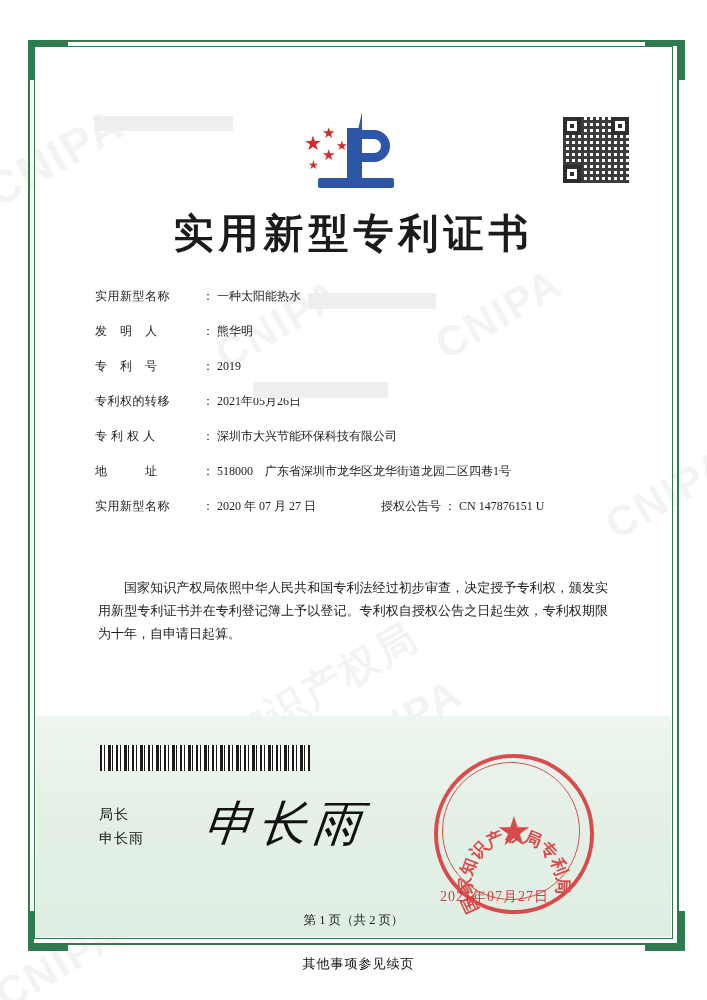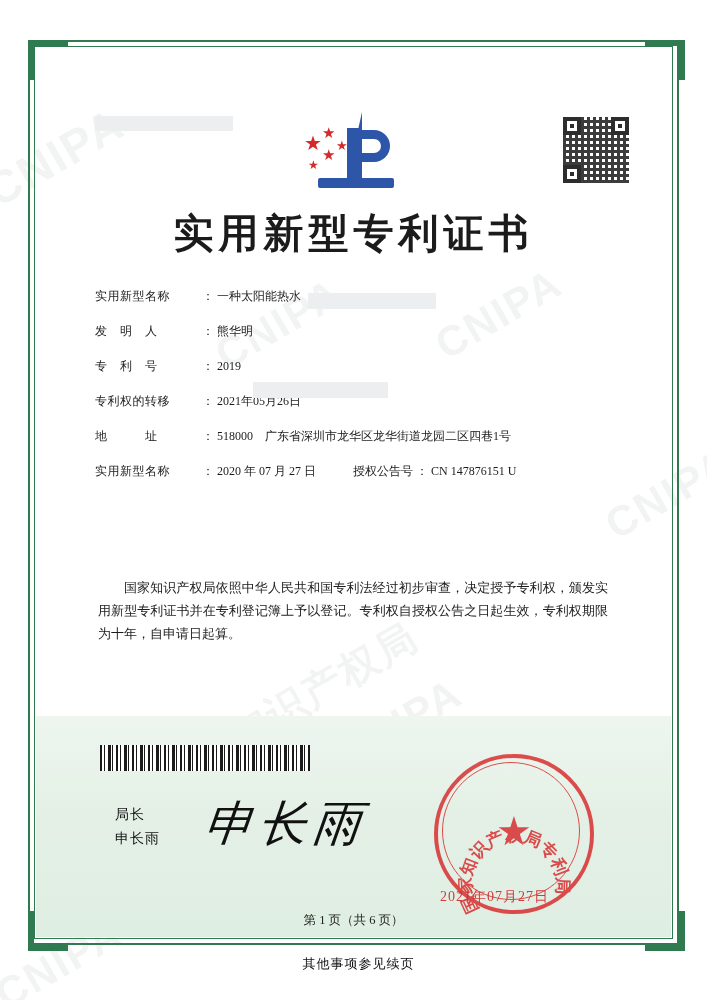--- a/index.html
+++ b/index.html
@@ -196,21 +196,21 @@
     position: relative;
     height: 35px;
     white-space: nowrap;
   }
   .flabel {
     display: inline-block;
     width: 104px;
     letter-spacing: 0.5px;
   }
   .fval { display: inline-block; }
-  .frow .colon2 { display: inline-block; margin-left: 34px; text-align: center; }
+  .frow .colon2 { display: inline-block; margin-left: 62px; text-align: center; }
 
   .para {
     position: absolute;
     left: 95px;
     top: 576px;
     width: 513px;
     font-size: 13px;
     line-height: 23px;
     color: #1c1c1c;
     text-align: justify;
@@ -233,21 +233,20 @@
   }
 
   .signblock {
     position: absolute;
     left: 99px;
     top: 803px;
     font-size: 14px;
     line-height: 24px;
     color: #141414;
     letter-spacing: 1px;
-    margin-left: 16px;
   }
   .signature {
     position: absolute;
     left: 205px;
     top: 792px;
     font-size: 48px;
     font-family: "Liberation Serif", serif;
     font-style: italic;
     color: #111;
     transform: skewX(-6deg);
@@ -392,20 +391,25 @@
     </div>
     <div class="frow">
       <span class="flabel">专　利　号</span>
       <span>：</span>
       <span class="fval">2019</span>
     </div>
     <div class="frow">
       <span class="flabel">专利权的转移</span>
       <span>：</span>
       <span class="fval">2021年05月26日</span>
+    </div>
+    <div class="frow">
+      <span class="flabel">专 利 权 人</span>
+      <span>：</span>
+      <span class="fval">深圳市大兴节能环保科技有限公司</span>
     </div>
     <div class="frow">
       <span class="flabel">地　　　址</span>
       <span>：</span>
       <span class="fval">518000　广东省深圳市龙华区龙华街道龙园二区四巷1号</span>
     </div>
     <div class="frow">
       <span class="flabel">实用新型名称</span>
       <span>：</span>
       <span class="fval">2020 年 07 月 27 日</span>
@@ -441,16 +445,16 @@
       <span style="transform: rotate(-23deg);">产</span>
       <span style="transform: rotate(0deg);">权</span>
       <span style="transform: rotate(23deg);">局</span>
       <span style="transform: rotate(46deg);">专</span>
       <span style="transform: rotate(69deg);">利</span>
       <span style="transform: rotate(92deg);">局</span>
     </div>
   </div>
   <div class="seal-date">2021年07月27日</div>
 
-  <div class="pageno">第 1 页（共 6 页）</div>
+  <div class="pageno">第 1 页（共 2 页）</div>
   <div class="footnote">其他事项参见续页</div>
 
 </div>
 
 </body></html>

